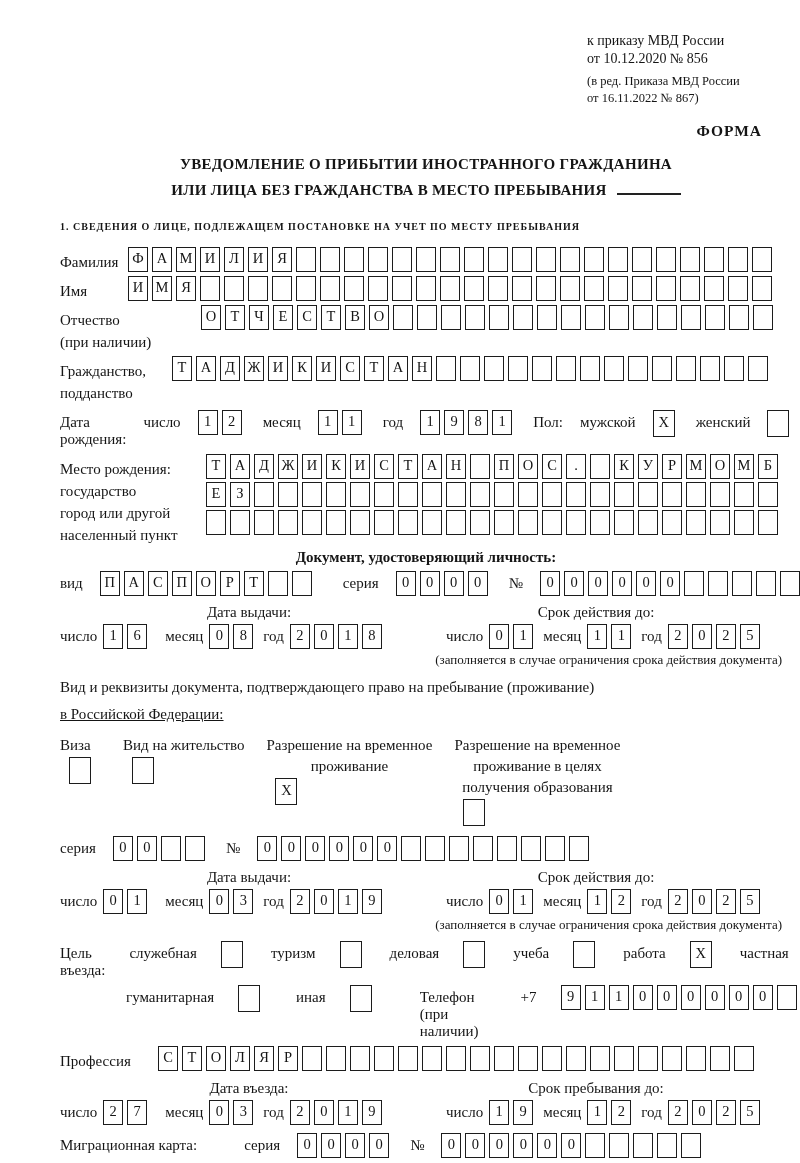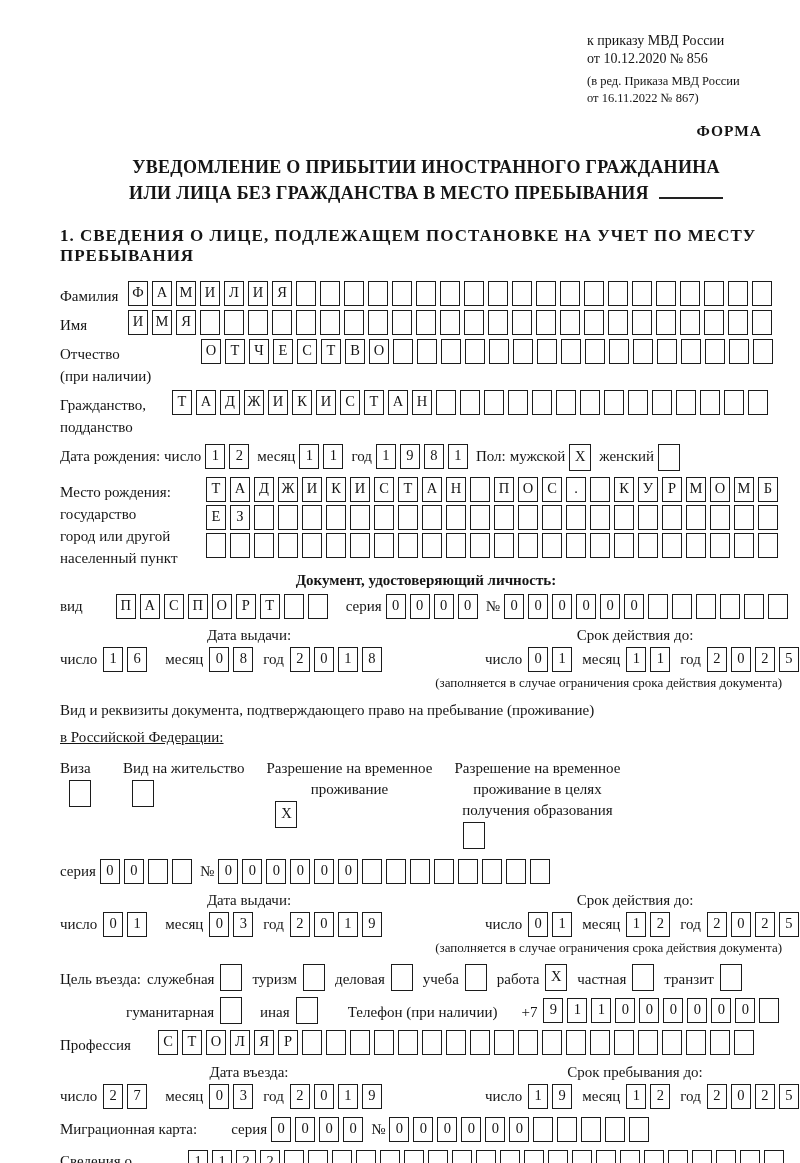--- a/index.html
+++ b/index.html
@@ -4,56 +4,56 @@
 <style>
   html,body{margin:0;padding:0;background:#fff;}
   body{width:800px;height:1163px;font-family:"Liberation Serif",serif;color:#151515;}
   .page{box-sizing:border-box;width:800px;height:1163px;padding:32px 8px 8px 60px;}
 
   
   .hdr{margin-left:auto;width:205px;font-size:14px;line-height:1.3;}
   .hdr .amend{font-size:12.5px;margin-top:5px;line-height:1.3;}
   .forma{text-align:right;padding-right:30px;font-weight:bold;font-size:15.5px;margin-top:16px;letter-spacing:1px;}
 
-  .title{text-align:center;font-weight:bold;font-size:18px;line-height:1.45;margin-top:14px;letter-spacing:.3px;}
+  .title{text-align:center;font-weight:bold;font-size:15px;line-height:1.45;margin-top:14px;letter-spacing:.3px;}
   .underline{display:inline-block;width:64px;height:17px;border-bottom:2.5px solid #222;margin-left:10px;}
 
-  .sec{font-weight:bold;font-size:17px;letter-spacing:1px;margin:20px 0 15px;}
+  .sec{font-weight:bold;font-size:10px;letter-spacing:1px;margin:20px 0 15px;}
 
   
   .frow{display:flex;align-items:flex-start;margin-bottom:3px;font-size:15px;}
   .lbl{flex:none;padding-top:4px;line-height:22px;}
   .w68{width:68px;} .w141{width:141px;} .w112{width:112px;} .w146{width:146px;} .w98{width:98px;}
   .cells{display:flex;flex-wrap:nowrap;}
   .cell{flex:none;box-sizing:border-box;width:20px;height:25px;border:1.7px solid #1c1c1c;margin-right:4px;
         text-align:center;font-size:14.5px;line-height:21px;background:#fff;}
   .chkcells .cell{width:22px;height:27px;line-height:23px;}
   .stack .cells{margin-bottom:3px;}
 
   .word{padding-top:4px;}
-  .drow{display:flex;align-items:flex-start;gap:4px;font-size:15px;}
+  .drow{display:flex;align-items:flex-start;gap:17px;font-size:15px;}
   .drow .lblv{padding-top:4px;}
 
   
   .dates{display:flex;margin-top:8px;font-size:15px;gap:8px;}
   .dgroup .dcap{text-align:center;margin-bottom:3px;}
   .dgroup .dline{display:flex;gap:6px;}
   .dgroup .dline .word{padding-top:4px;}
   .dg-left{width:378px;}
-  .dg-right{width:300px;margin-left:39px;}
+  .dg-right{width:300px;}
   .note{text-align:right;font-size:13px;margin:3px 10px 8px 0;}
 
   .plain{font-size:15px;line-height:1.5;}
 
   .optrow{display:flex;align-items:flex-start;margin:8px 0 10px;font-size:15px;}
   .opt{display:flex;align-items:flex-start;flex-direction:column;}
   .optlbl{text-align:center;line-height:1.4;padding-top:2px;}
   .opt .cells{margin-left:9px;margin-top:1px;}
 
-  .prow{display:flex;align-items:center;gap:6px;font-size:15px;margin-bottom:6px;}
+  .prow{display:flex;align-items:flex-start;gap:24px;font-size:15px;margin-bottom:6px;}
   .prow .word{padding-top:4px;}
 
   .reps{display:flex;margin-top:8px;font-size:15px;}
   .replbl{width:128px;line-height:22.5px;flex:none;}
   .repcol{flex:1;}
 </style>
 </head>
 <body>
 
 <div class="page">

